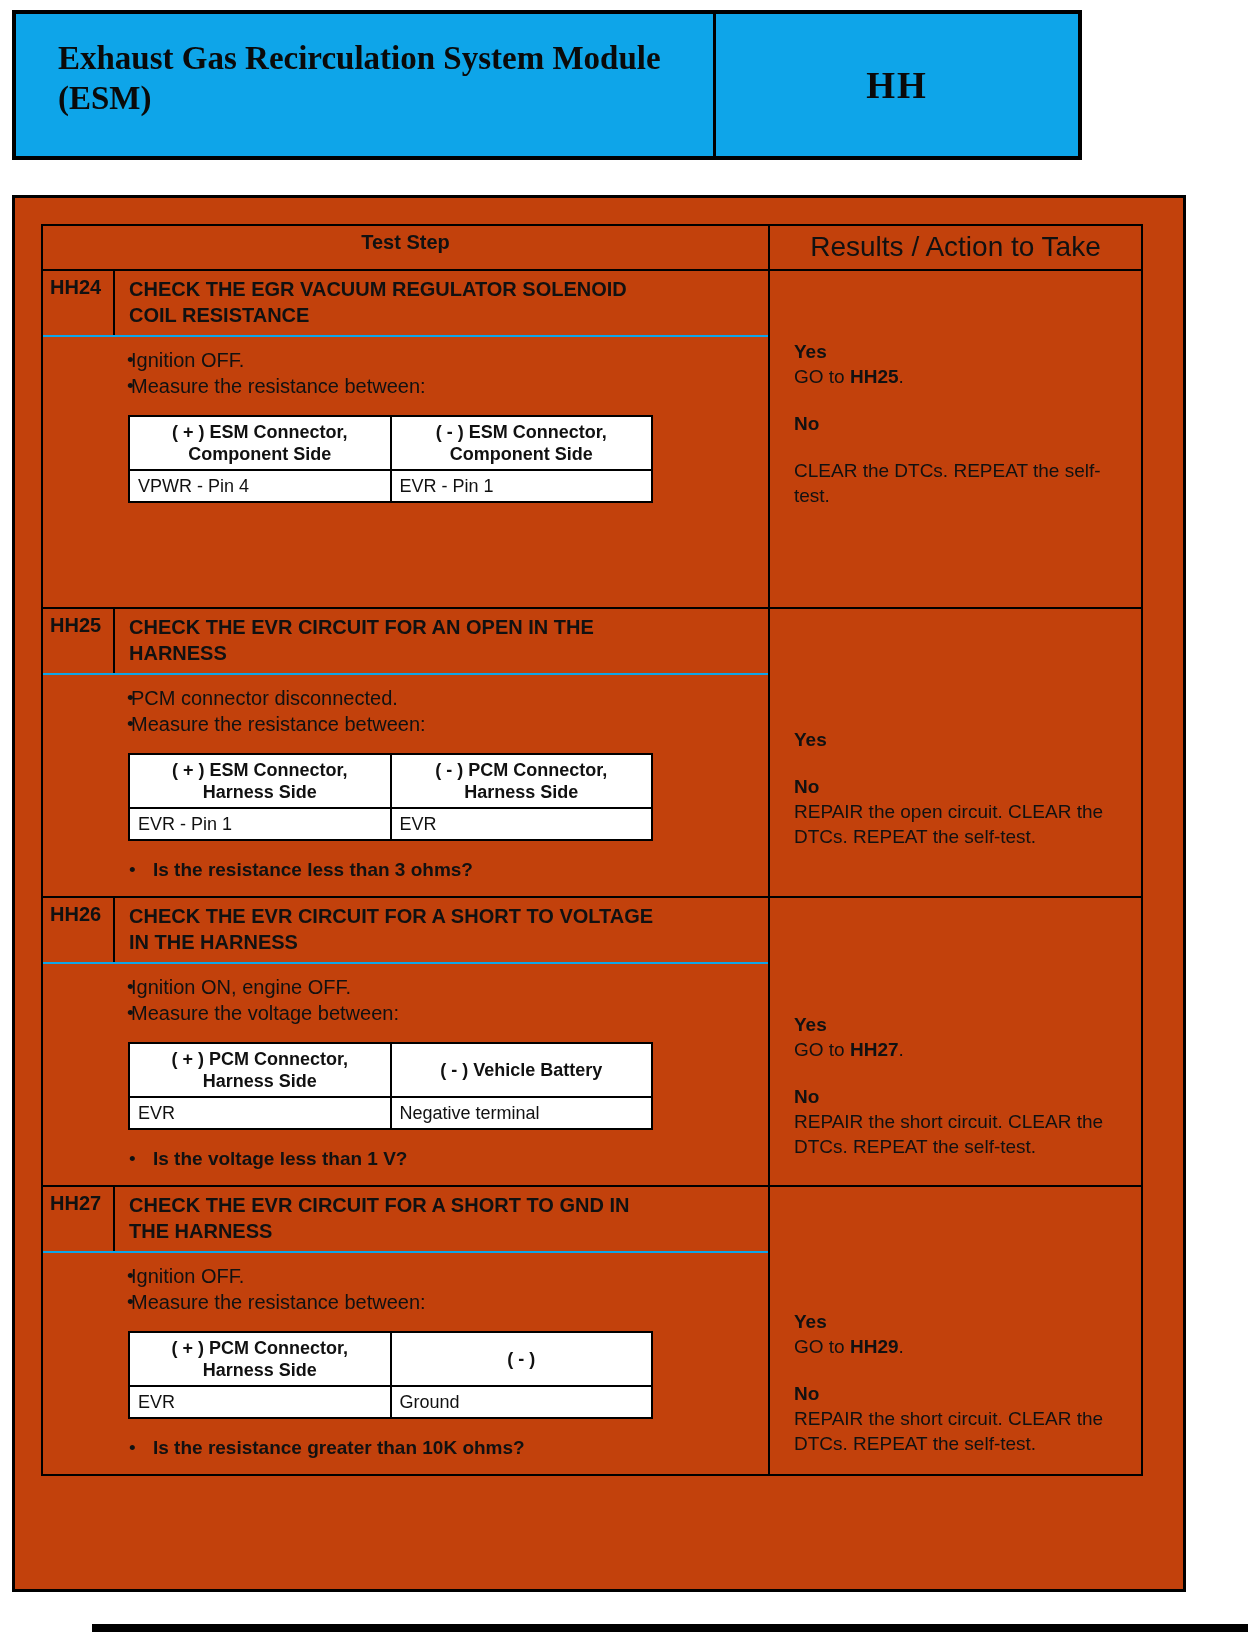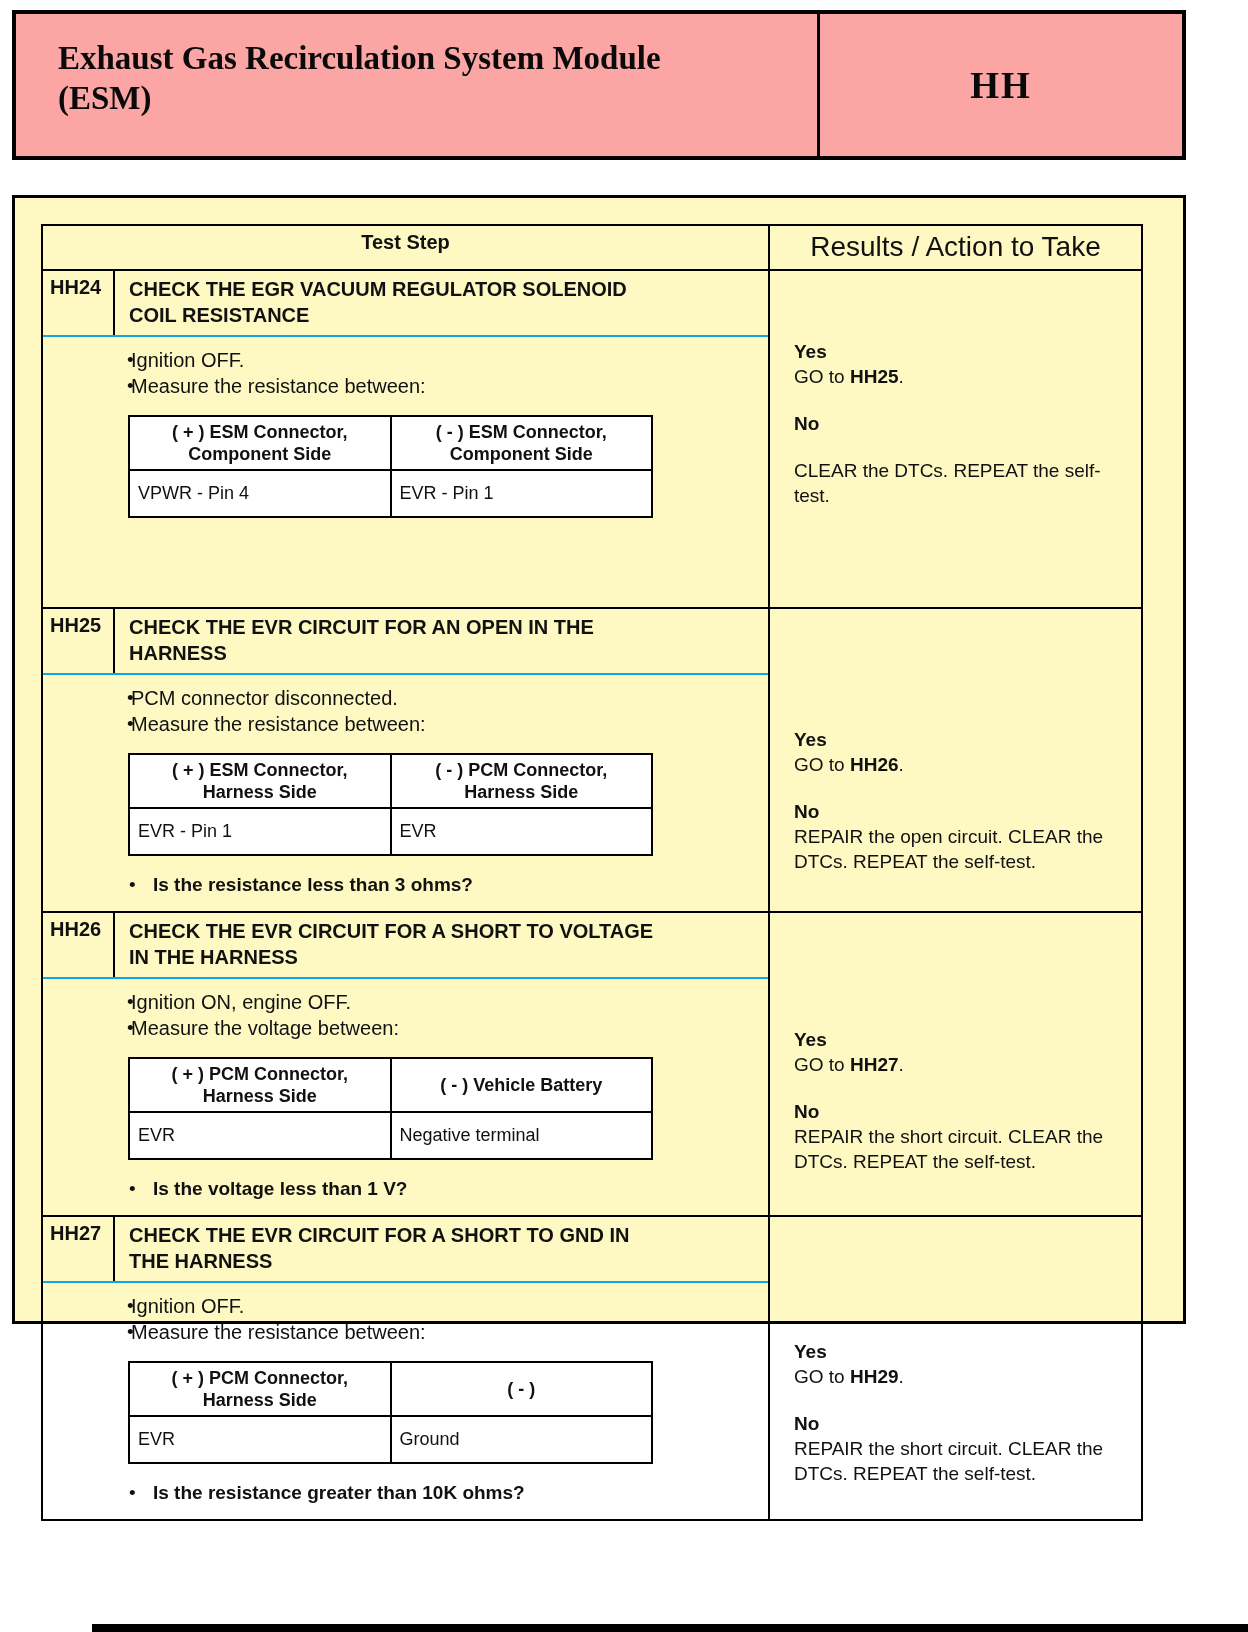--- a/index.html
+++ b/index.html
@@ -4,38 +4,38 @@
 <style>
   * { margin:0; padding:0; box-sizing:border-box; }
   html,body { background:#fff; }
   body {
     width:1248px; height:1632px; position:relative;
     font-family:"Liberation Sans", sans-serif; color:#111;
   }
 
   
   .header-box {
-    position:absolute; left:12px; top:10px; width:1174px; height:150px;
-    border:4px solid #000; display:flex; background:#fca5a5;
+    position:absolute; left:12px; top:10px; width:1070px; height:150px;
+    border:4px solid #000; display:flex; background:#0ea5e9;
   }
   .header-title-cell { flex:1; border-right:3px solid #000; padding:24px 20px 0 42px; }
   .header-title {
     font-family:"Liberation Serif", serif; font-weight:bold;
     font-size:33px; line-height:1.22; max-width:630px; color:#0a0a0a;
   }
   .header-code-cell { width:362px; display:flex; align-items:center; justify-content:center; }
   .header-code {
     font-family:"Liberation Serif", serif; font-weight:bold;
     font-size:37px; letter-spacing:2px; color:#0a0a0a;
   }
 
   
   .main-box {
-    position:absolute; left:12px; top:195px; width:1174px; height:1129px;
-    border:3px solid #000; background:#fef9c3;
+    position:absolute; left:12px; top:195px; width:1174px; height:1397px;
+    border:3px solid #000; background:#c2410c;
   }
   .test-table {
     position:absolute; left:26px; top:26px; width:1102px;
     border:2px solid #000;
   }
   .t-header { display:flex; border-bottom:2px solid #000; }
   .th-left {
     width:727px; border-right:2px solid #000; text-align:center;
     font-weight:bold; font-size:20px; padding:5px 0 6px 0;
   }
@@ -61,21 +61,21 @@
   .bullets { list-style:none; }
   .bullets li { position:relative; padding-left:88px; font-size:20px; line-height:26px; }
   .bullets li::before { content:"\2022"; position:absolute; left:84px; top:0; font-size:19px; }
 
   .pin-table { border-collapse:collapse; margin:16px 0 0 85px; width:525px; background:#fff; }
   .pin-table th, .pin-table td { border:2px solid #000; }
   .pin-table th {
     width:50%; font-size:18px; font-weight:bold; text-align:center;
     vertical-align:middle; padding:4px 6px; height:54px; line-height:22px;
   }
-  .pin-table td { font-size:18px; font-weight:normal; text-align:left; padding:12px 8px; height:32px; }
+  .pin-table td { font-size:18px; font-weight:normal; text-align:left; padding:4px 8px; height:32px; }
 
   .question {
     position:relative; margin:16px 40px 14px 84px;
     font-weight:bold; font-size:19px; line-height:25px; padding-left:26px;
   }
   .question::before { content:"\2022"; position:absolute; left:2px; top:0; font-weight:normal; }
 
   
   .res-label { font-weight:bold; }
   .res-no  { margin-top:22px; }
@@ -170,21 +170,20 @@
               <td>EVR - Pin 1</td>
               <td>EVR</td>
             </tr>
           </tbody>
             </table>
           <div class="question">Is the resistance less than 3 ohms?</div>
         </div>
       </div>
       <div class="step-right">
         <div class="res-label">Yes</div>
-        <div class="res-action"><span>GO to </span><strong>HH26</strong><span>.</span></div>
         <div class="res-label res-no">No</div>
         <div class="res-action">REPAIR the open circuit. CLEAR the DTCs. REPEAT the self-test.</div>
 
       </div>
     </section>
 
     <section class="step-row row-hh26">
       <div class="step-left">
         <div class="step-header">
           <div class="step-id">HH26</div>

